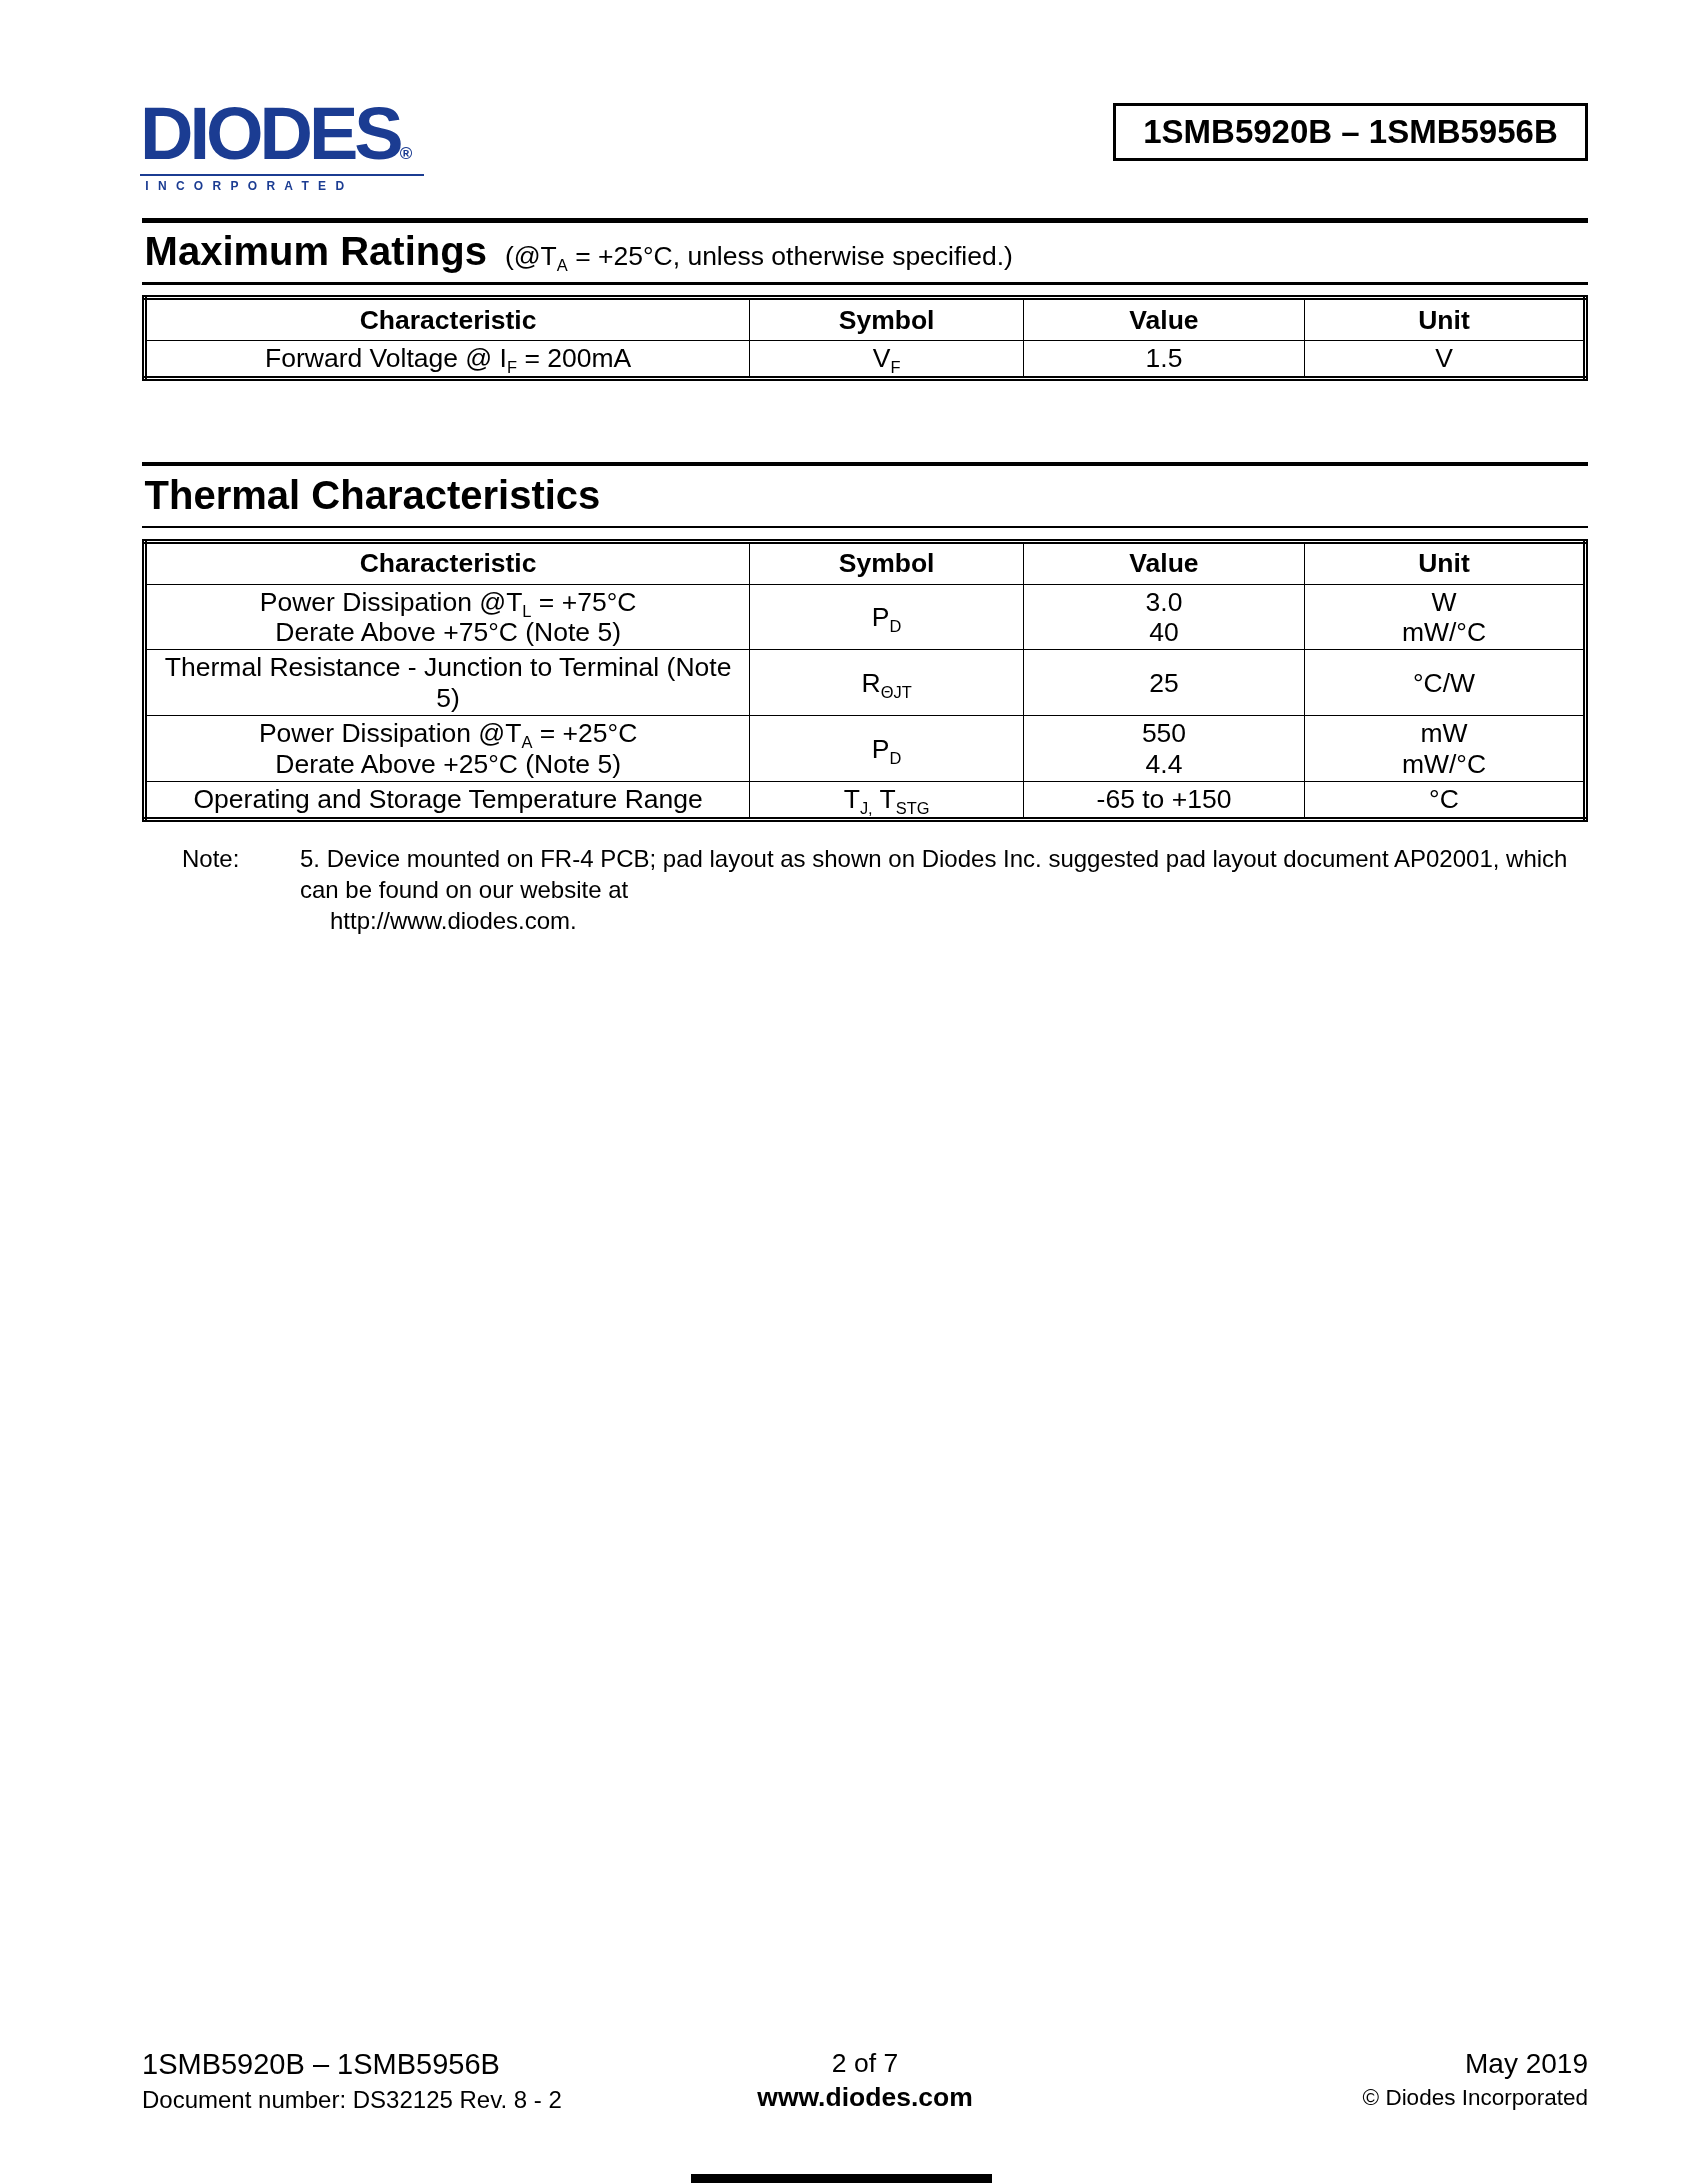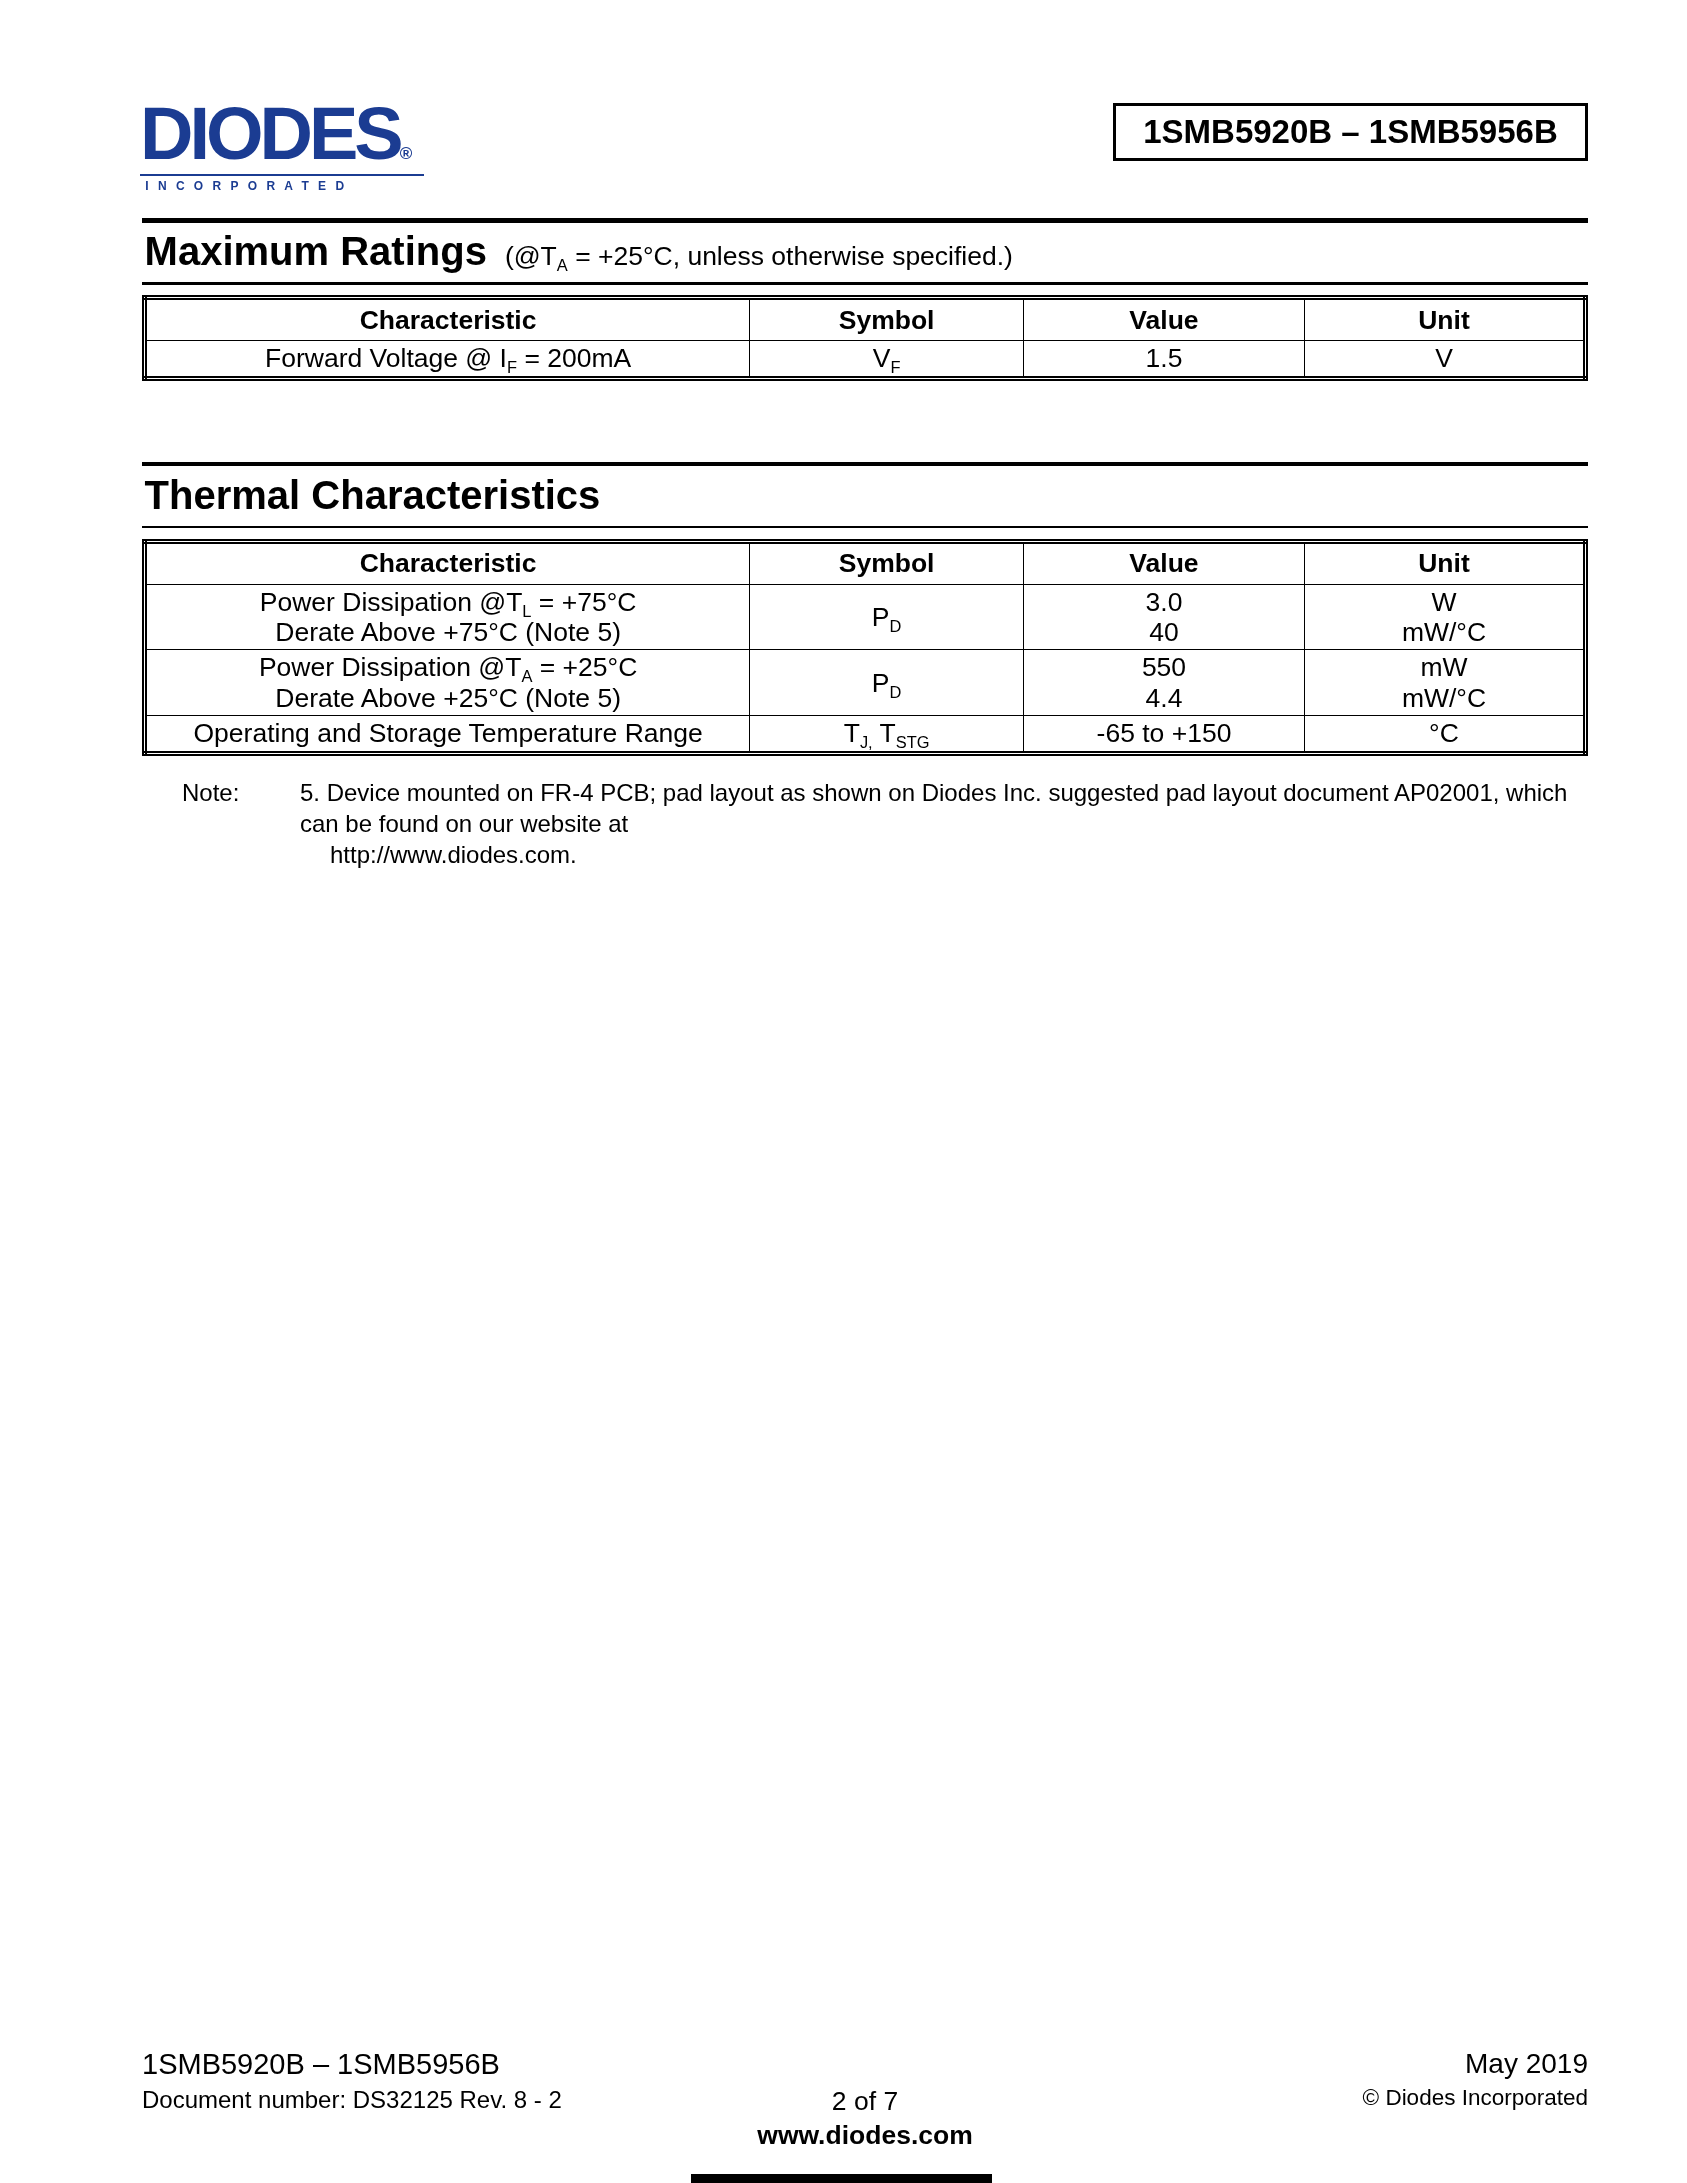--- a/index.html
+++ b/index.html
@@ -52,21 +52,21 @@
   .note { margin-top:21px; display:flex; font-size:24px; line-height:1.3;margin-left:40px; }
   .note-label { width:118px; flex:none; }
   .note-line2 { padding-left:30px; }
 
   
   .footer {
     position:absolute; left:142px; top:2048px; width:1446px;
     display:grid; grid-template-columns:1fr auto 1fr; align-items:start;
   }
   .f-left  { text-align:left; }
-  .f-center{ text-align:center;margin-top:38px; }
+  .f-center{ text-align:center; }
   .f-right { text-align:right; }
   .f-part { font-size:29px; }
   .f-doc  { font-size:24px; margin-top:5.3px; }
   .f-page { font-size:26.5px; }
   .f-site { font-size:26.5px; font-weight:bold; margin-top:2.6px; }
   .f-date { font-size:28px; }
   .f-copy { font-size:22.5px; margin-top:5.3px; }
 
   .bottom-mark { position:absolute; left:691px; top:2174px; width:301px; height:9.3px; background:#000; }
 </style>
@@ -141,20 +141,26 @@
             <td class="c-mid">
               <div>3.0</div>
               <div>40</div>
             </td>
             <td class="c-mid">
               <div>W</div>
               <div>mW/°C</div>
             </td>
           </tr>
           <tr>
+            <td class="c-char">Thermal Resistance - Junction to Terminal (Note 5)</td>
+            <td class="c-mid">R<sub>ΘJT</sub></td>
+            <td class="c-mid">25</td>
+            <td class="c-mid">°C/W</td>
+          </tr>
+          <tr>
             <td class="c-char">
               <div>Power Dissipation @T<sub>A</sub> = +25°C</div>
               <div>Derate Above +25°C (Note 5)</div>
             </td>
             <td class="c-mid">P<sub>D</sub></td>
             <td class="c-mid">
               <div>550</div>
               <div>4.4</div>
             </td>
             <td class="c-mid">

